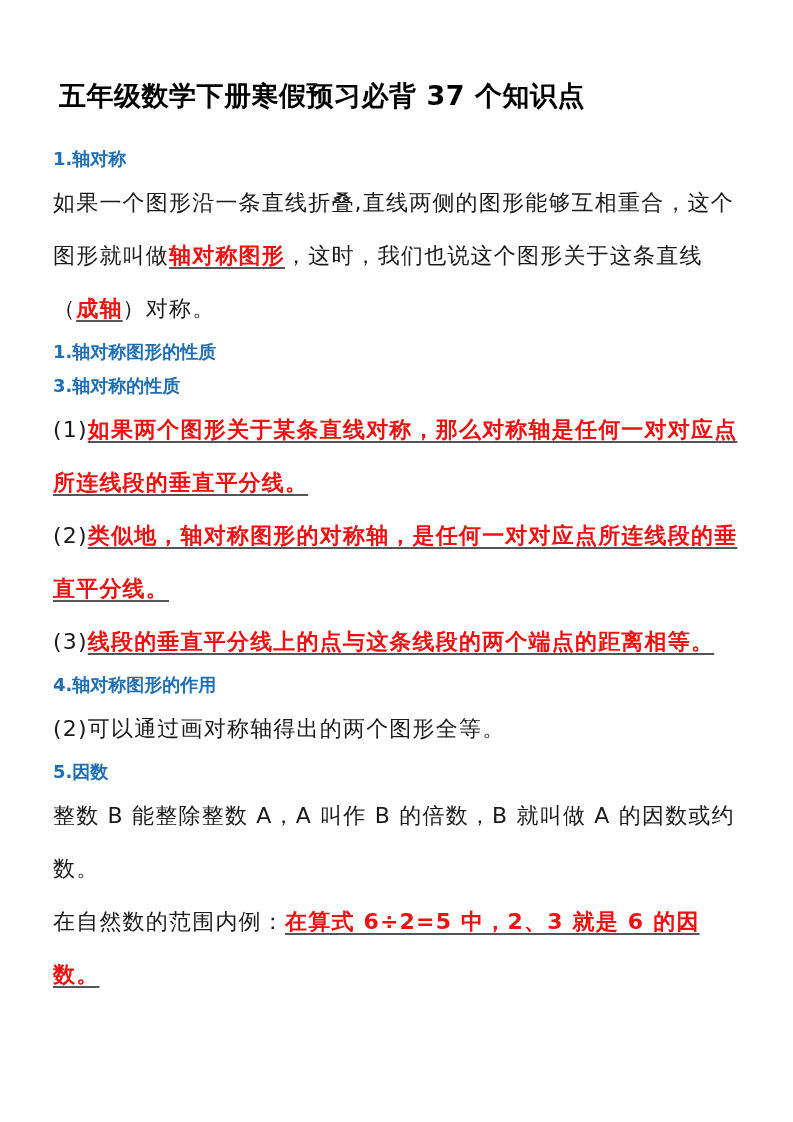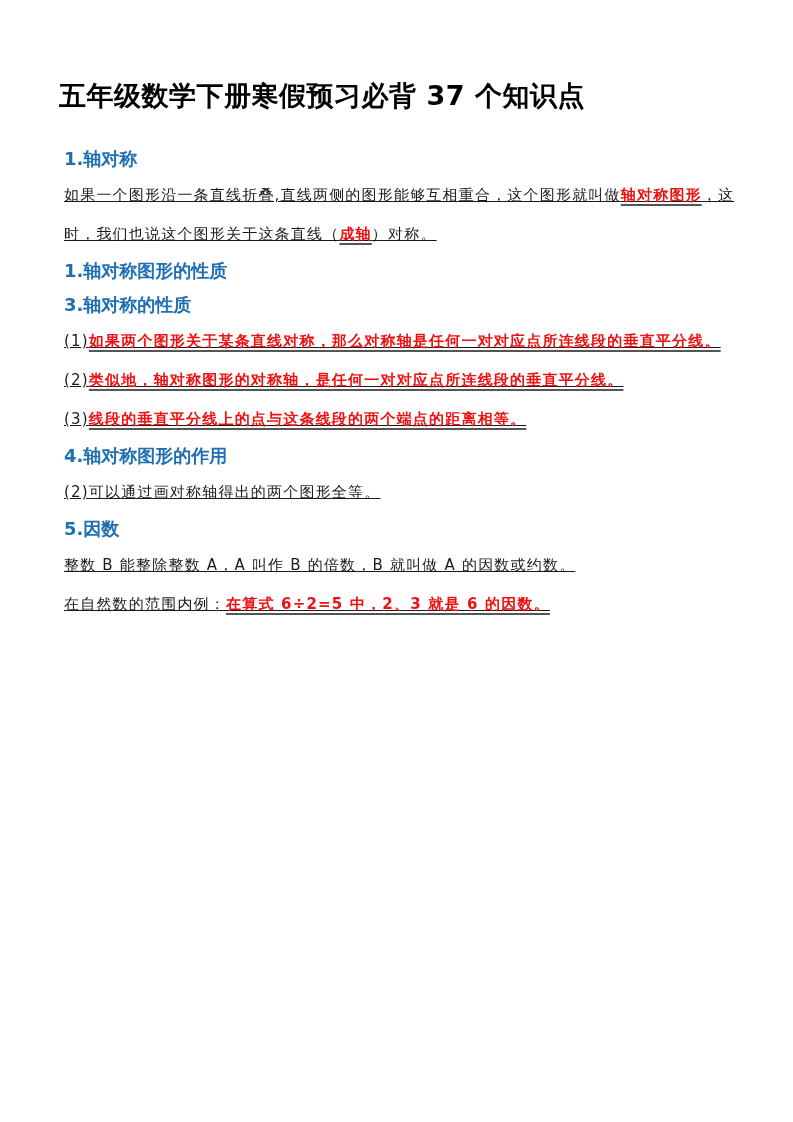--- a/index.html
+++ b/index.html
@@ -1,22 +1,22 @@
 <!DOCTYPE html>
 <html><head>
 <meta charset="utf-8">
 <style>
   html, body { margin: 0; padding: 0; background: #ffffff; }
   body { width: 793px; height: 1122px; position: relative; overflow: hidden;
          font-family: "DejaVu Sans", "Liberation Sans", sans-serif; color: #1a1a1a; }
   .title { position: absolute; top: 78px; left: 0; width: 644px; text-align: center;
            font-size: 27px; font-weight: bold; color: #000; letter-spacing: 0.5px; }
-  .content { position: absolute; left: 64px; top: 142px; width: 690px; }
+  .content { position: absolute; left: 53px; top: 142px; width: 690px; }
   .h { color: #1f6fb2; font-weight: bold; font-size: 18px; height: 34px; line-height: 34px; }
-  .p { font-size: 15px; line-height: 39px; letter-spacing: 1.2px; text-decoration: underline; }
+  .p { font-size: 22px; line-height: 53px; letter-spacing: 1.2px; }
   .red { color: #ee1111; font-weight: bold; text-decoration: underline;
          text-decoration-color: #555; text-decoration-thickness: 2px; text-underline-offset: 4px; }
 </style>
 </head>
 <body>
 
 <div class="title">五年级数学下册寒假预习必背 37 个知识点</div>
 
 <div class="content">
 

